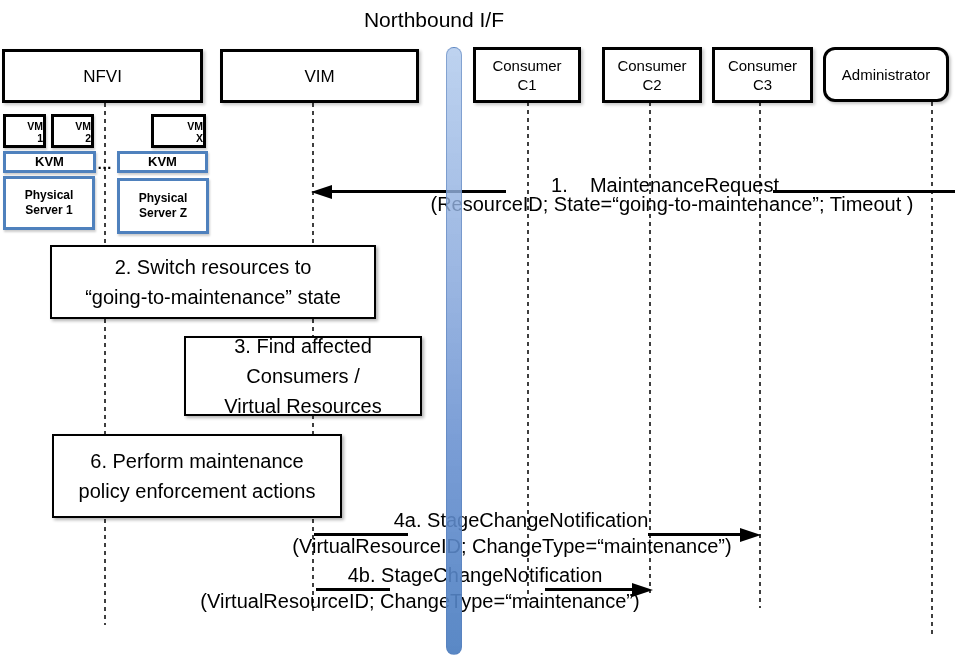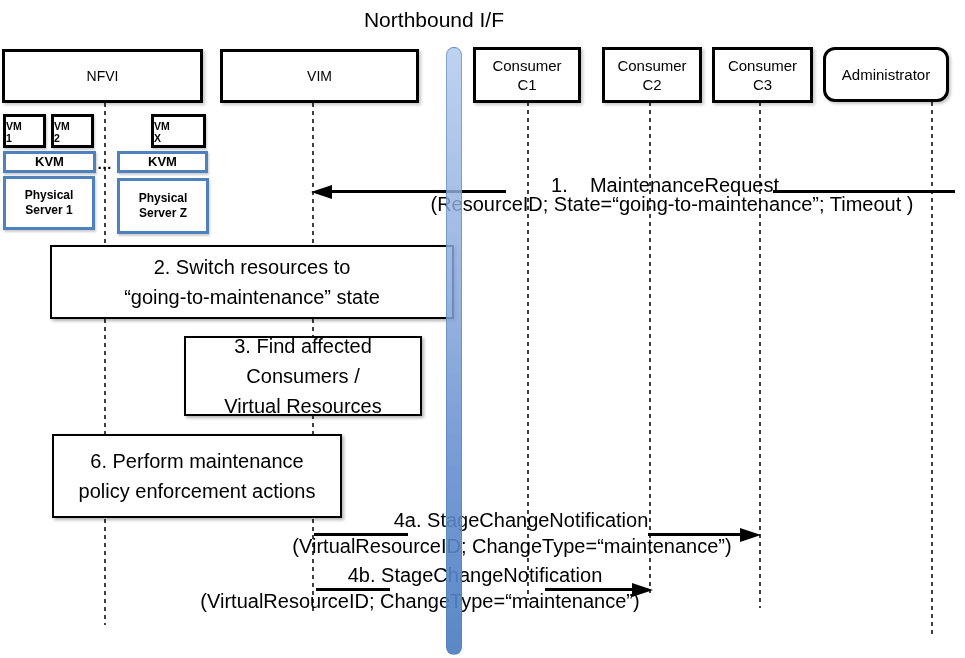--- a/index.html
+++ b/index.html
@@ -13,24 +13,24 @@
     width:2px;z-index:1;
     background-image:repeating-linear-gradient(to bottom,#3f3f3f 0px,#3f3f3f 4px,transparent 4px,transparent 8px);
   }
   
   .actor{
     background:#fff;border:3px solid #000;z-index:2;
     display:flex;flex-direction:column;align-items:center;justify-content:center;
     text-align:center;font-size:15px;line-height:19px;
     box-shadow:2px 2px 3px rgba(0,0,0,.22);
   }
-  .actor.big{font-size:14px;}
+  .actor.big{font-size:17px;}
   
   .vmbox{
-    background:#fff;border:3px solid #000;z-index:2;text-align:left;
+    background:#fff;border:3px solid #000;z-index:2;text-align:right;
     font-size:10.5px;line-height:12px;font-weight:bold;padding-top:3px;
     box-shadow:1px 2px 2px rgba(0,0,0,.2);
   }
   .bluebox{
     background:#fff;border:3px solid #4f81bd;z-index:2;text-align:center;
     font-weight:bold;box-shadow:1px 2px 2px rgba(0,0,0,.2);
   }
   .kvm{font-size:13px;line-height:16px;}
   .pserver{font-size:12px;line-height:15px;display:flex;flex-direction:column;justify-content:center;}
   .dots{z-index:2;font-size:15px;font-weight:bold;letter-spacing:1px;}
@@ -135,21 +135,21 @@
     <span>Physical</span>
     <span>Server Z</span>
   </div>
 
   <div class="abs arrowhead-left" style="left:311px;top:185px;"></div>
   <div class="abs hline" style="left:329px;top:190px;width:177px;"></div>
   <div class="abs hline" style="left:773px;top:190px;width:182px;"></div>
   <div class="abs msgtext" style="left:665px;top:163px;margin-top:10px;">1.    MaintenanceRequest</div>
   <div class="abs msgtext" style="left:672px;top:192px;">(ResourceID; State=“going-to-maintenance”; Timeout )</div>
 
-  <div class="abs activity" style="left:50px;top:245px;width:404px;height:74px;text-align:center;">
+  <div class="abs activity" style="left:50px;top:245px;width:326px;height:74px;text-align:center;">
     <div>2. Switch resources to</div>
     <div>“going-to-maintenance” state</div>
   </div>
 
   <div class="abs activity" style="left:184px;top:336px;width:238px;height:80px;">
     <div>3. Find affected</div>
     <div>Consumers /</div>
     <div>Virtual Resources</div>
   </div>
 

